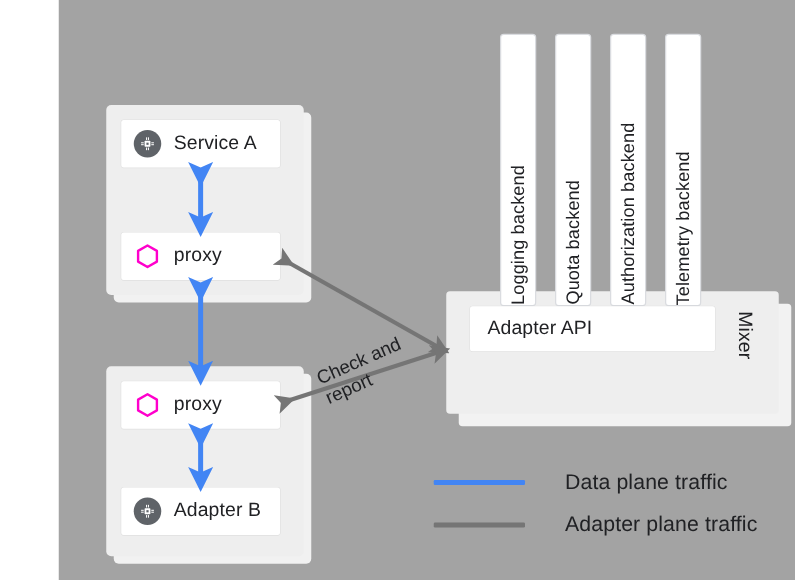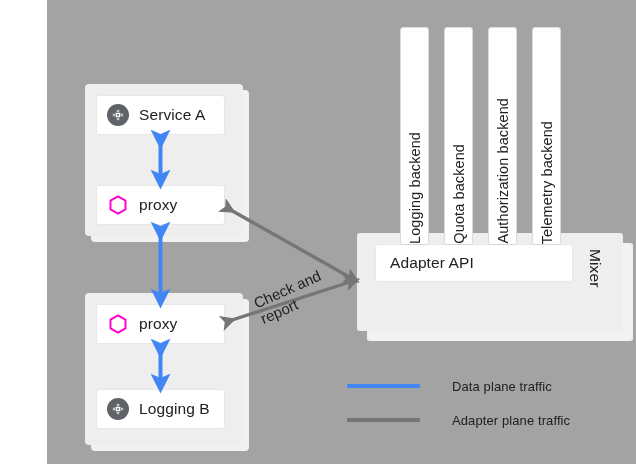--- a/index.html
+++ b/index.html
@@ -177,21 +177,21 @@
     height: 34px;
   }
   .legend-swatch {
     width: 73px;
     height: 4px;
     border-radius: 1px;
     flex: 0 0 auto;
   }
   .legend-text {
     margin-left: 32px;
-    font-size: 13px;
+    font-size: 17px;
     color: #202124;
     white-space: nowrap;
     letter-spacing: 0.1px;
   }
 </style>
 </head>
 <body>
 
 <div id="canvas">
 
@@ -249,21 +249,21 @@
           <rect x="12.6" y="3.2" width="1.4" height="3.6"></rect>
           <rect x="10" y="17.2" width="1.4" height="3.6"></rect>
           <rect x="12.6" y="17.2" width="1.4" height="3.6"></rect>
           <rect x="3.2" y="10" width="3.6" height="1.4"></rect>
           <rect x="3.2" y="12.6" width="3.6" height="1.4"></rect>
           <rect x="17.2" y="10" width="3.6" height="1.4"></rect>
           <rect x="17.2" y="12.6" width="3.6" height="1.4"></rect>
         </g>
       </svg>
     </span>
-    <span class="node-label">Logging B</span>
+    <span class="node-label">Adapter B</span>
   </div>
 
   <div class="backend-col" style="left:353px; top:27px; width:29px; height:218px;">
     <div class="backend-label-wrap">
       <span class="vert-text">Logging backend</span>
     </div>
   </div>
 
   <div class="backend-col" style="left:397px; top:27px; width:29px; height:218px;">
     <div class="backend-label-wrap">

